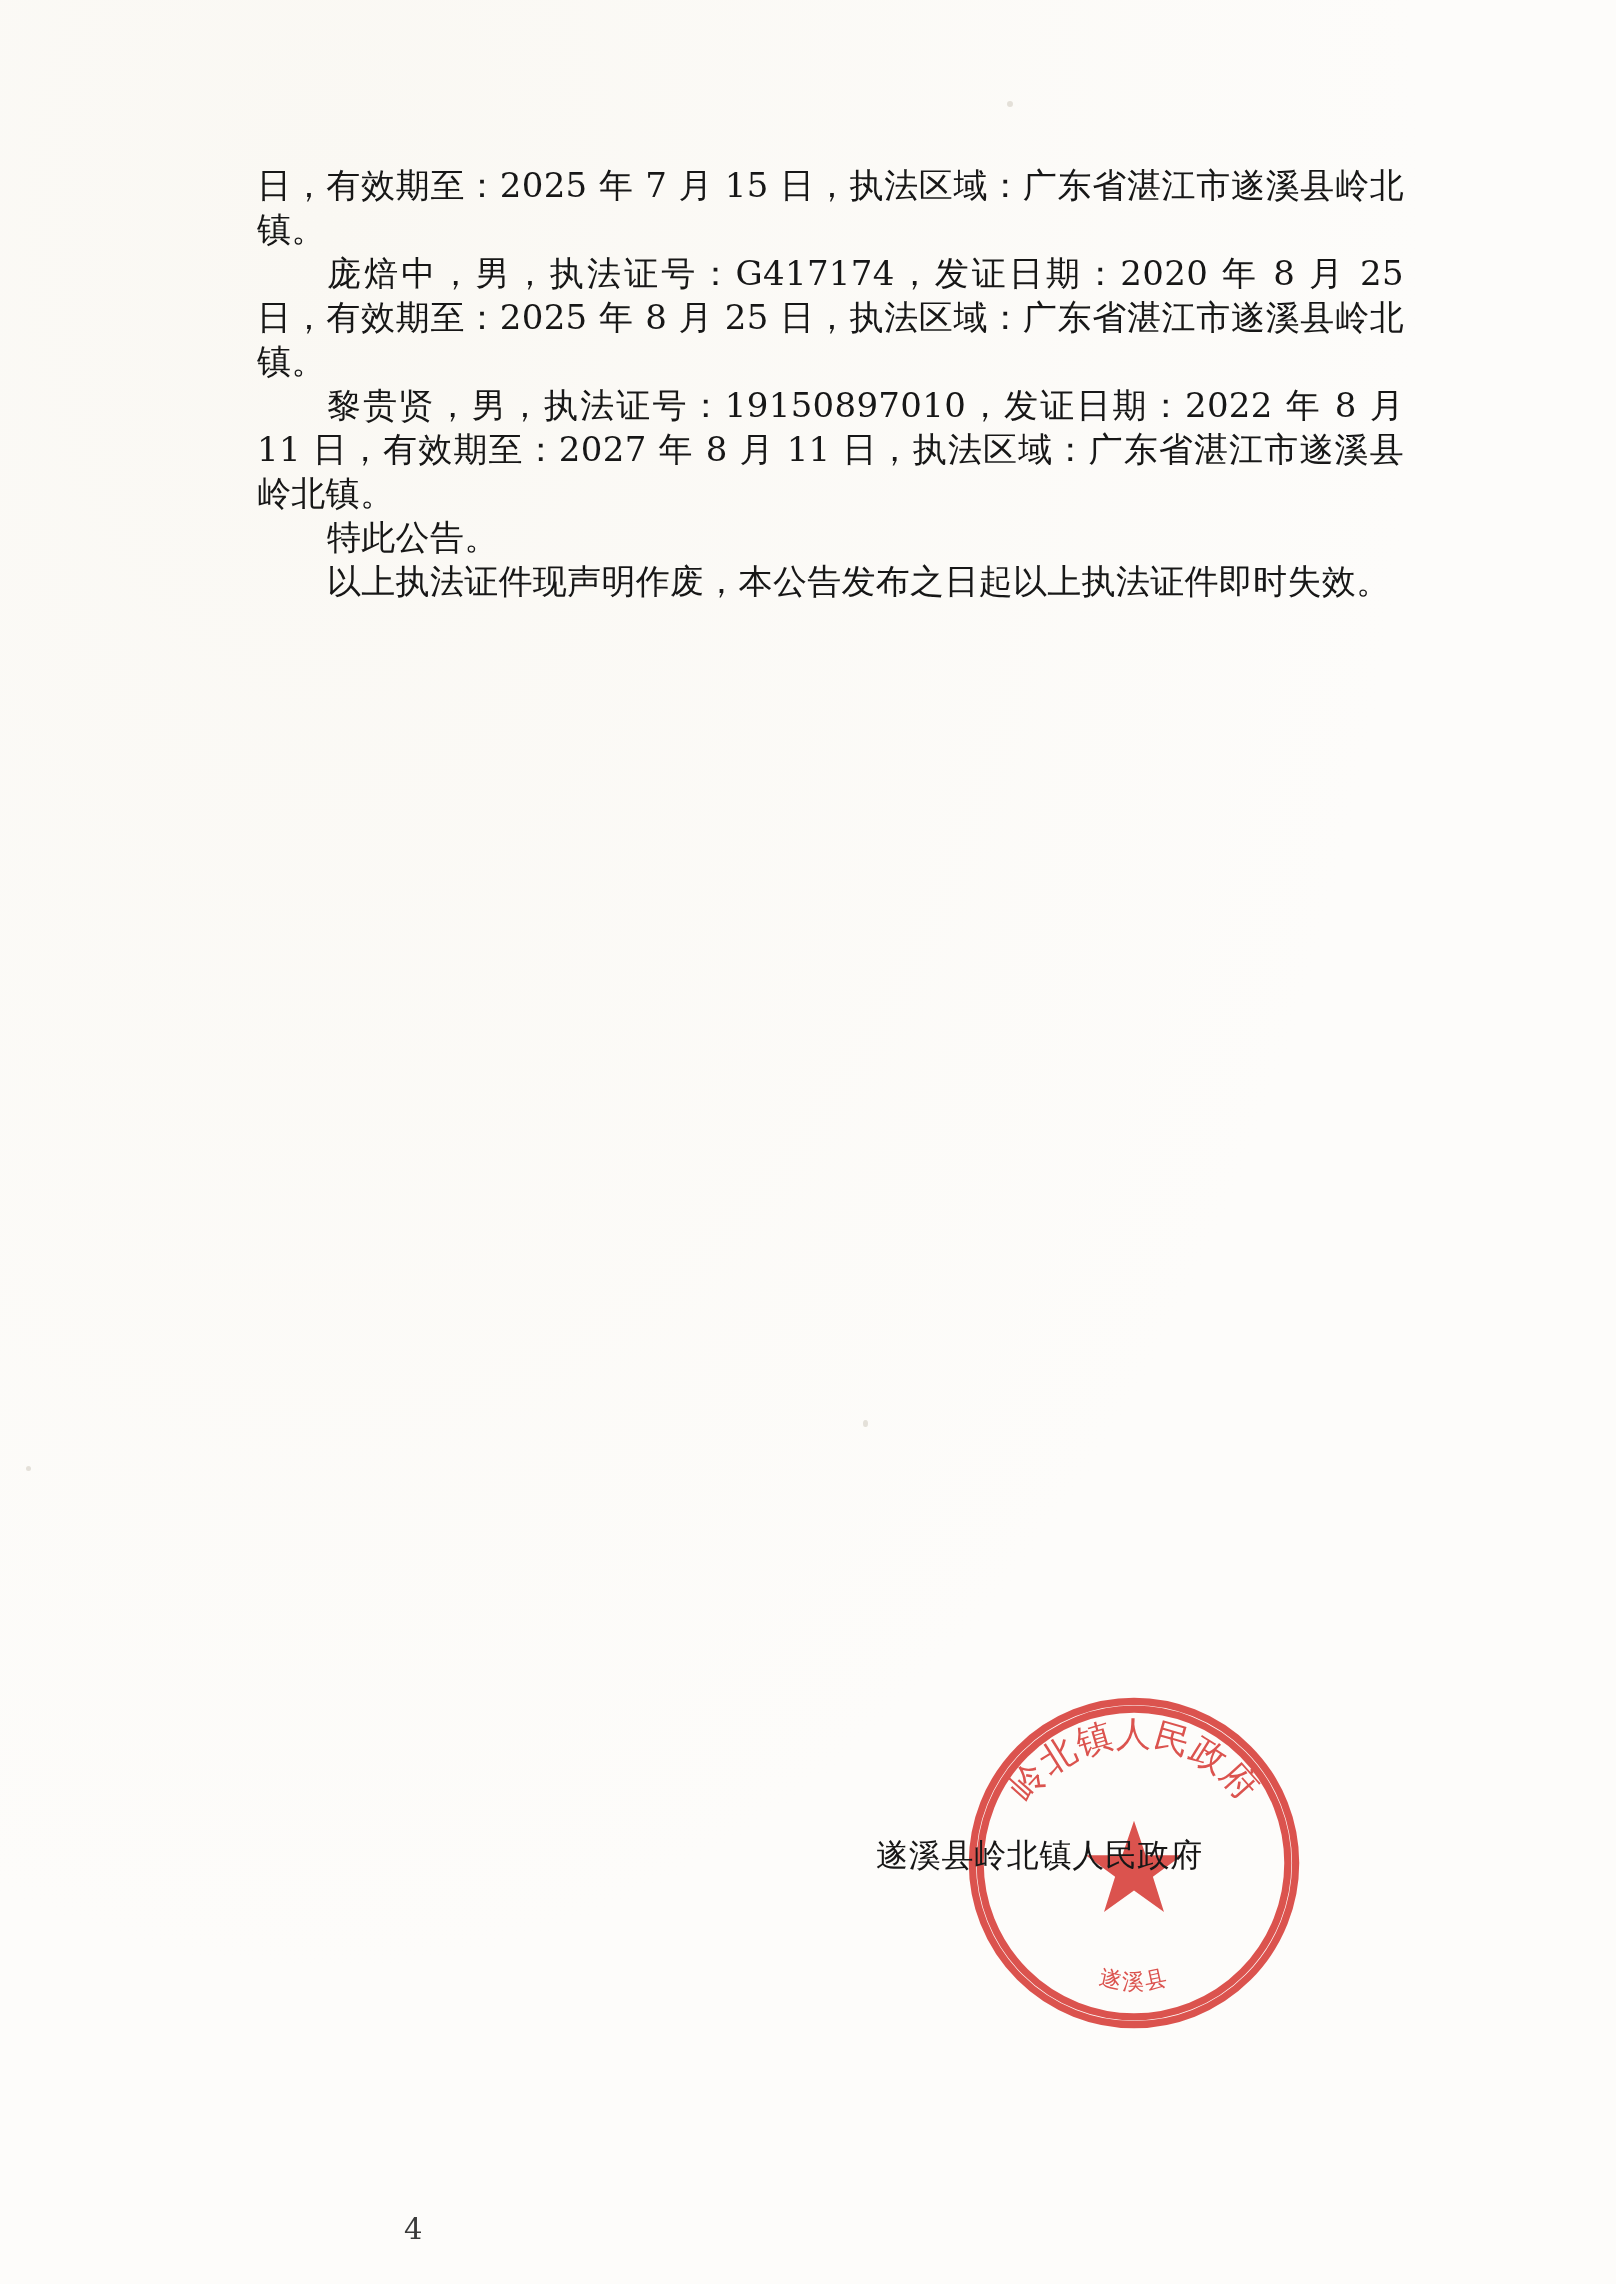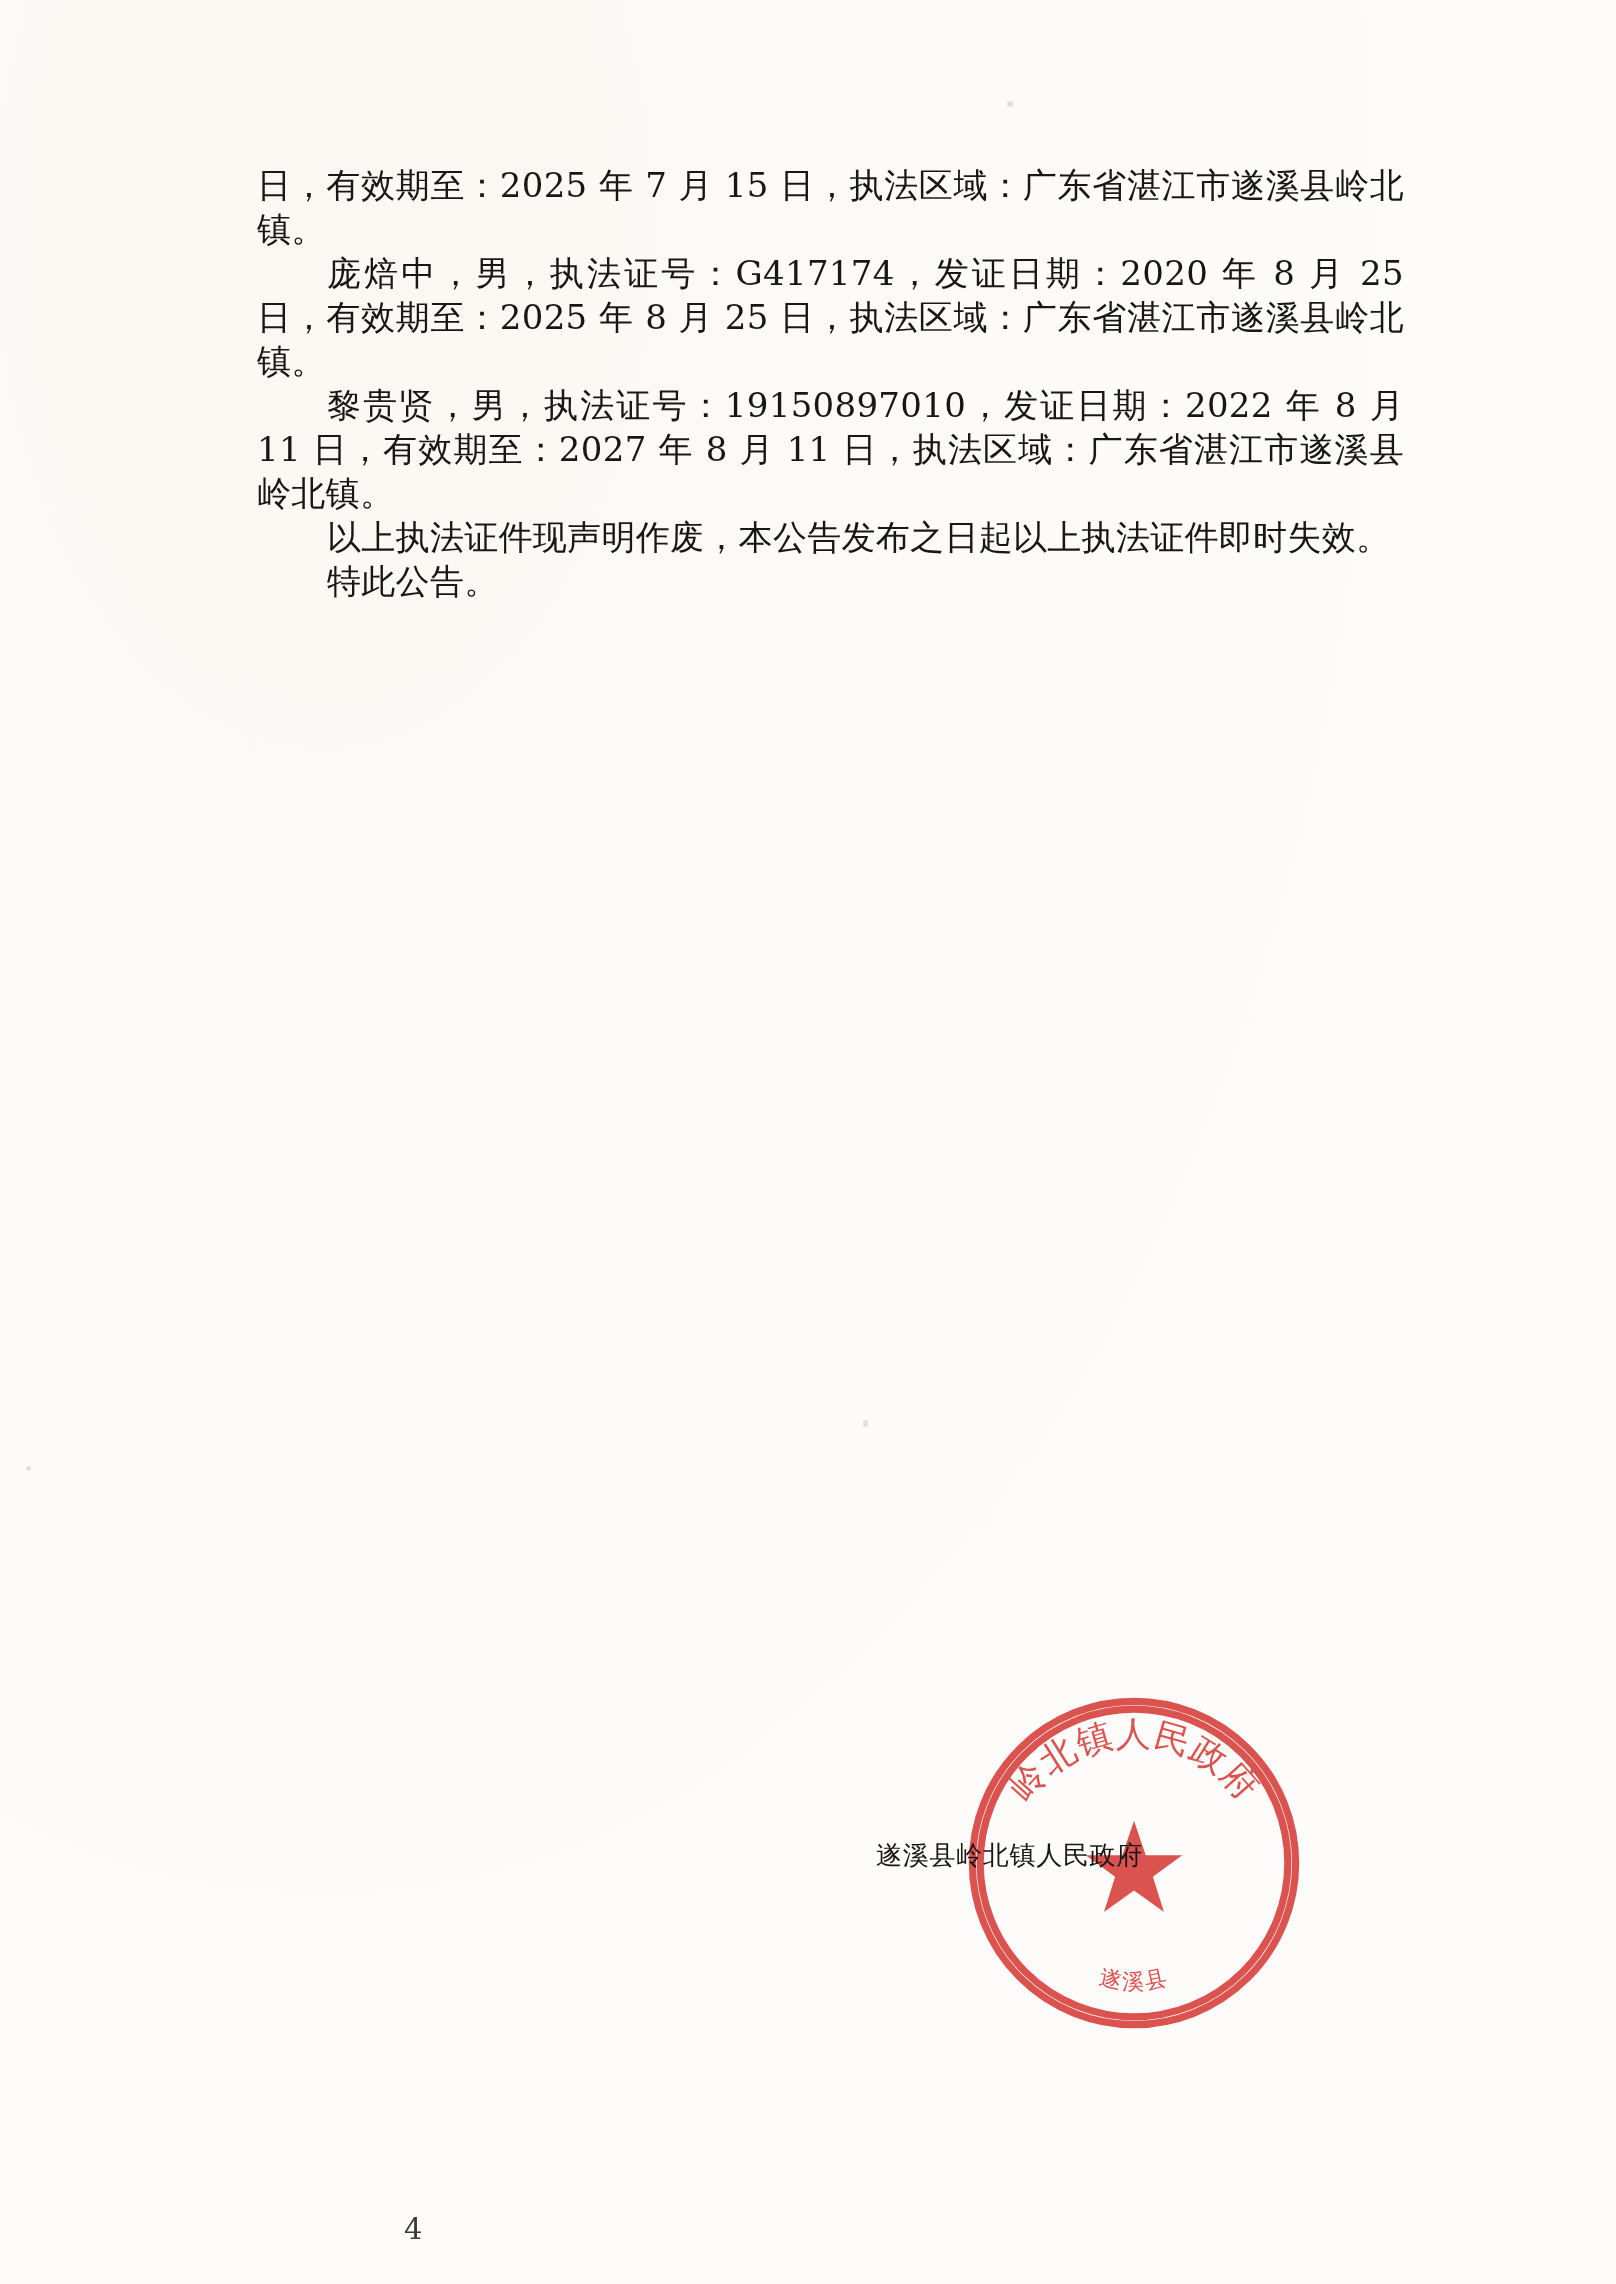--- a/index.html
+++ b/index.html
@@ -47,21 +47,21 @@
   }
   
   #signature {
     position: absolute;
     left: 876px;
     top: 1824px;
     width: 469px;
     text-align: left;
   }
   #signature .sig-line {
-    font-size: 26px;
+    font-size: 32px;
     line-height: 63px;
     color: #171717;
     letter-spacing: 0.7px;
     white-space: nowrap;
   }
   #signature .sig-date {
     margin-left: 51px;
   }
   
   #seal {
@@ -114,22 +114,22 @@
   <div id="paper-bg"></div>
 
   <div class="speck" style="left:1007px;top:101px;width:5.9px;height:5.9px;"></div>
   <div class="speck" style="left:863px;top:1420px;width:4.6px;height:7.2px;"></div>
   <div class="speck" style="left:26px;top:1466px;width:5.2px;height:5.2px;"></div>
 
   <div id="content">
     <p class="para">日，有效期至：2025 年 7 月 15 日，执法区域：广东省湛江市遂溪县岭北镇。</p>
     <p class="para indent">庞焙中，男，执法证号：G417174，发证日期：2020 年 8 月 25 日，有效期至：2025 年 8 月 25 日，执法区域：广东省湛江市遂溪县岭北镇。</p>
     <p class="para indent">黎贵贤，男，执法证号：19150897010，发证日期：2022 年 8 月 11 日，有效期至：2027 年 8 月 11 日，执法区域：广东省湛江市遂溪县岭北镇。</p>
+    <p class="para indent">特此公告。</p>
     <p class="para indent">以上执法证件现声明作废，本公告发布之日起以上执法证件即时失效。</p>
-    <p class="para indent">特此公告。</p>
   </div>
 
   <div id="seal">
     <svg viewBox="0 0 540 540" xmlns="http://www.w3.org/2000/svg">
       <circle class="seal-ring" cx="270" cy="270" r="248"></circle>
       <circle class="seal-ring" cx="270" cy="270" r="236" stroke-width="4"></circle>
       <path id="sealTopArc" d="M 70 290 A 200 200 0 0 1 470 290" fill="none"></path>
       <text class="seal-text">
         <textPath href="#sealTopArc" startOffset="50%" text-anchor="middle">岭北镇人民政府</textPath>
       </text>

